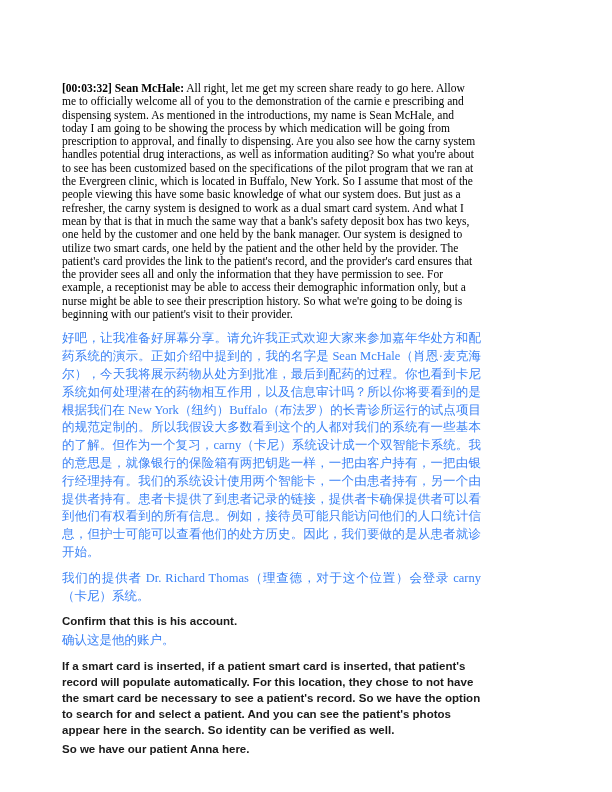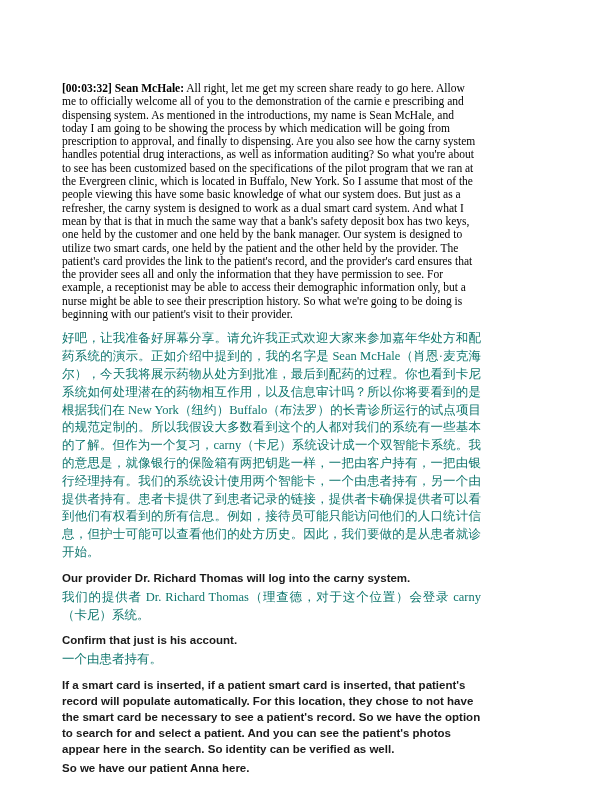--- a/index.html
+++ b/index.html
@@ -29,21 +29,21 @@
     margin-bottom: 9px;
     color: #000000;
   }
   .p-en-serif .bold { font-weight: 700; }
   .p-zh {
     font-family: "Liberation Serif", serif;
     font-size: 12.5px;
     line-height: 17.8px;
     text-align: justify;
     margin-bottom: 8px;
-    color: #0f766e;
+    color: #3b82f6;
   }
   .p-en-sans {
     font-family: "Liberation Sans", sans-serif;
     font-size: 11.5px;
     line-height: 16px;
     font-weight: 700;
     text-align: left;
     margin-bottom: 3px;
     color: #1a1a1a;
   }
@@ -51,26 +51,25 @@
 </style>
 </head>
 <body>
 
 <div class="page">
 
   <p class="p-en-serif"><span class="bold">[00:03:32]</span> <span class="bold">Sean McHale:</span> <span>All right, let me get my screen share ready to go here. Allow me to officially welcome all of you to the demonstration of the carnie e prescribing and dispensing system. As mentioned in the introductions, my name is Sean McHale, and today I am going to be showing the process by which medication will be going from prescription to approval, and finally to dispensing. Are you also see how the carny system handles potential drug interactions, as well as information auditing? So what you're about to see has been customized based on the specifications of the pilot program that we ran at the Evergreen clinic, which is located in Buffalo, New York. So I assume that most of the people viewing this have some basic knowledge of what our system does. But just as a refresher, the carny system is designed to work as a dual smart card system. And what I mean by that is that in much the same way that a bank's safety deposit box has two keys, one held by the customer and one held by the bank manager. Our system is designed to utilize two smart cards, one held by the patient and the other held by the provider. The patient's card provides the link to the patient's record, and the provider's card ensures that the provider sees all and only the information that they have permission to see. For example, a receptionist may be able to access their demographic information only, but a nurse might be able to see their prescription history. So what we're going to be doing is beginning with our patient's visit to their provider.</span></p>
 
   <p class="p-zh">好吧，让我准备好屏幕分享。请允许我正式欢迎大家来参加嘉年华处方和配药系统的演示。正如介绍中提到的，我的名字是 Sean McHale（肖恩·麦克海尔），今天我将展示药物从处方到批准，最后到配药的过程。你也看到卡尼系统如何处理潜在的药物相互作用，以及信息审计吗？所以你将要看到的是根据我们在 New York（纽约）Buffalo（布法罗）的长青诊所运行的试点项目的规范定制的。所以我假设大多数看到这个的人都对我们的系统有一些基本的了解。但作为一个复习，carny（卡尼）系统设计成一个双智能卡系统。我的意思是，就像银行的保险箱有两把钥匙一样，一把由客户持有，一把由银行经理持有。我们的系统设计使用两个智能卡，一个由患者持有，另一个由提供者持有。患者卡提供了到患者记录的链接，提供者卡确保提供者可以看到他们有权看到的所有信息。例如，接待员可能只能访问他们的人口统计信息，但护士可能可以查看他们的处方历史。因此，我们要做的是从患者就诊开始。</p>
 
-  <p class="p-en-sans">Our provider Dr. Richard Thomas will log into the carny system.</p>
 
   <p class="p-zh">我们的提供者 Dr. Richard Thomas（理查德，对于这个位置）会登录 carny（卡尼）系统。</p>
 
-  <p class="p-en-sans">Confirm that just is his account.</p>
+  <p class="p-en-sans">Confirm that this is his account.</p>
 
-  <p class="p-zh">一个由患者持有。</p>
+  <p class="p-zh">确认这是他的账户。</p>
 
   <p class="p-en-sans">If a smart card is inserted, if a patient smart card is inserted, that patient's record will populate automatically. For this location, they chose to not have the smart card be necessary to see a patient's record. So we have the option to search for and select a patient. And you can see the patient's photos appear here in the search. So identity can be verified as well.</p>
 
 
   <p class="p-en-sans p-last">So we have our patient Anna here.</p>
 
 </div>
 
 </body></html>

